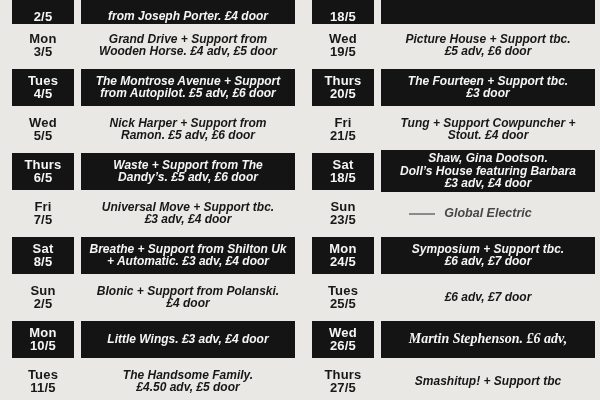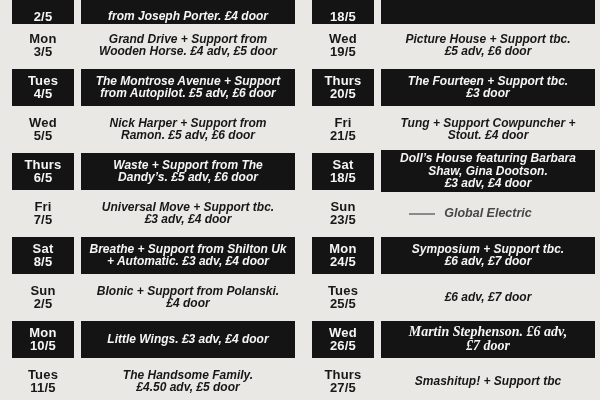--- a/index.html
+++ b/index.html
@@ -248,22 +248,22 @@
           <span class="line">Tung + Support Cowpuncher +</span>
           <span class="line">Stout. £4 door</span>
         </div>
       </div>
       <div class="row black mid">
         <div class="date">
           <span class="dline">Sat</span>
           <span class="dline">18/5</span>
         </div>
         <div class="event">
+          <span class="line">Shaw, Gina Dootson.</span>
           <span class="line">Doll’s House featuring Barbara</span>
-          <span class="line">Shaw, Gina Dootson.</span>
           <span class="line">£3 adv, £4 door</span>
         </div>
       </div>
       <div class="row plain mid">
         <div class="date">
           <span class="dline">Sun</span>
           <span class="dline">23/5</span>
         </div>
         <div class="event faded">
           <span class="strike-mark"></span>
@@ -289,21 +289,20 @@
           <span class="line">£6 adv, £7 door</span>
         </div>
       </div>
       <div class="row black mid">
         <div class="date">
           <span class="dline">Wed</span>
           <span class="dline">26/5</span>
         </div>
         <div class="event large">
           <span class="line">Martin Stephenson. £6 adv,</span>
-          <span class="line">£7 door</span>
         </div>
       </div>
       <div class="row plain mid">
         <div class="date">
           <span class="dline">Thurs</span>
           <span class="dline">27/5</span>
         </div>
         <div class="event">
           <span class="line">Smashitup! + Support tbc</span>
         </div>

